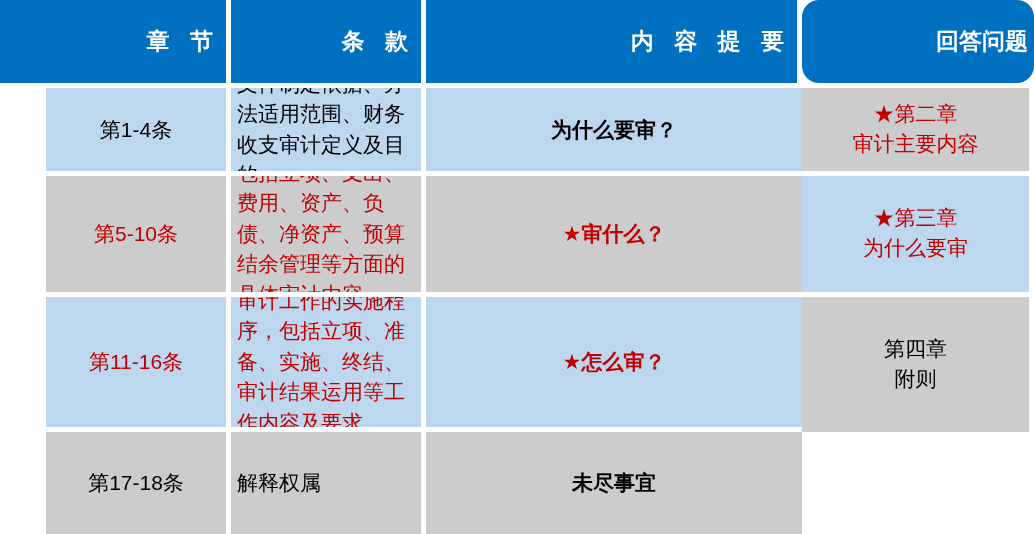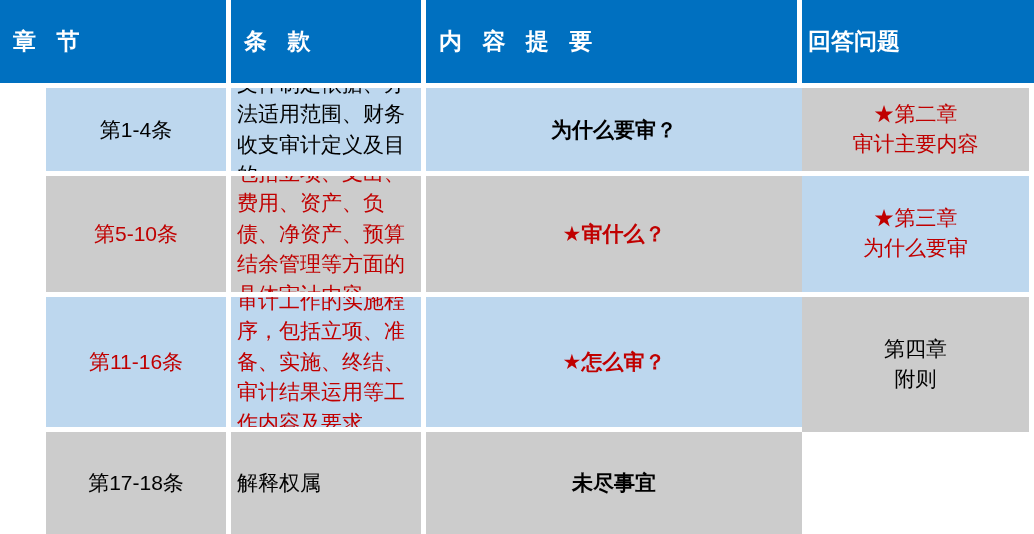--- a/index.html
+++ b/index.html
@@ -37,27 +37,28 @@
   
   .cell.row-4 { margin-bottom: 0; }
 
   
   .hdr {
     background: #0070C0;
     color: #ffffff;
     font-weight: bold;
     font-size: 23px;
     justify-content: center;
-    text-align: left;
+    text-align: right;
     letter-spacing: 7px;
     text-indent: 7px;
   }
   .hdr.tight {
     letter-spacing: 0px;
     text-indent: 0px;
+    border-radius: 17px;
   }
 
   
   .fill-blue { background: #BDD7EE; }
   .fill-gray { background: #CCCCCC; }
 
   
   .tone-black { color: #000000; }
   .tone-red   { color: #C00000; }
 

